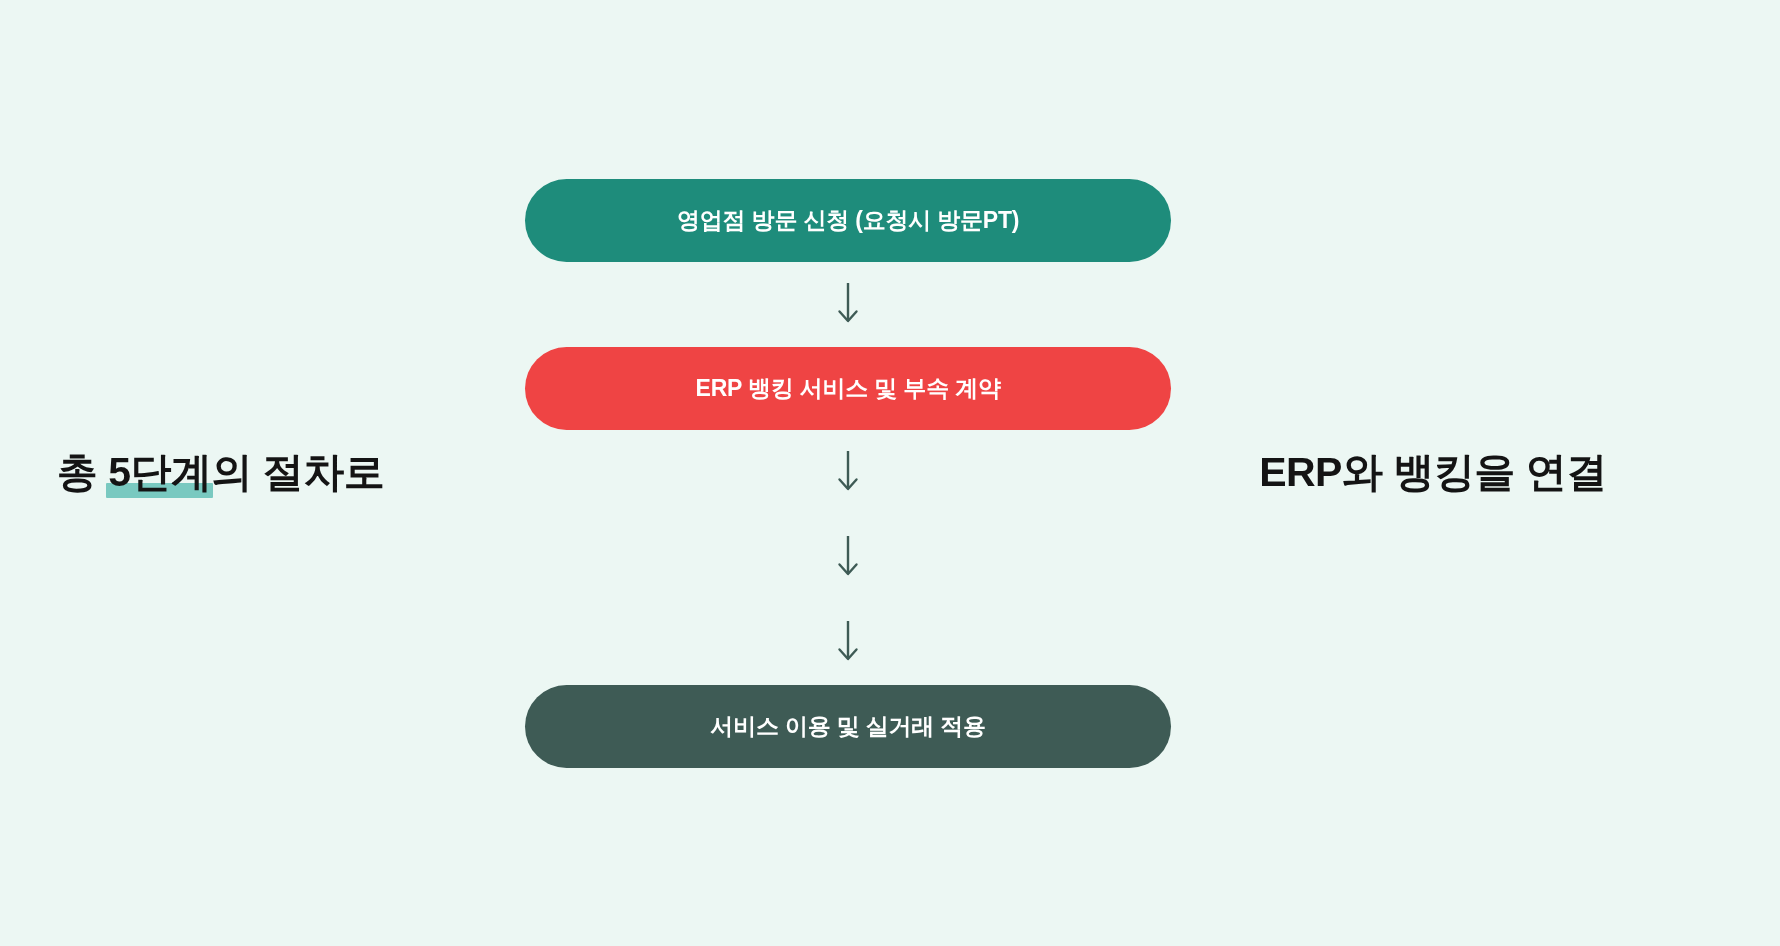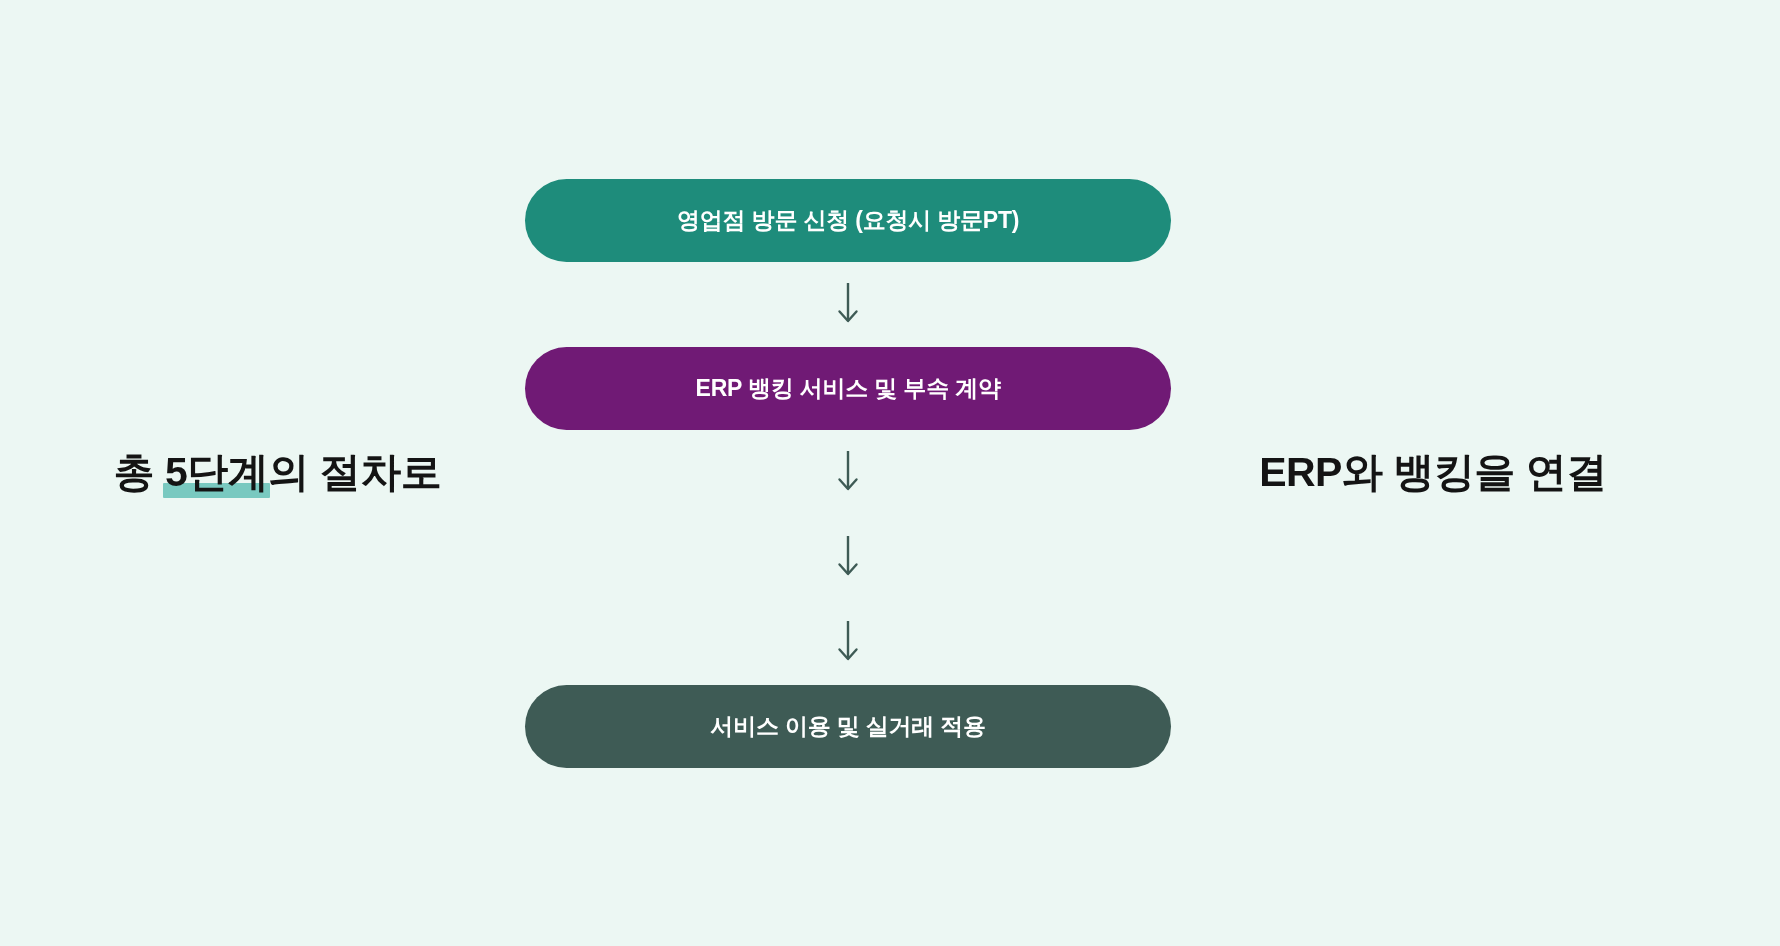--- a/index.html
+++ b/index.html
@@ -40,21 +40,21 @@
     white-space: nowrap;
     line-height: 1.25;
   }
 
   .caption-left {
     width: 560px;
     box-sizing: border-box;
     padding-right: 84px;
     text-align: right;
     display: flex;
-    justify-content: flex-end;
+    justify-content: center;
     align-items: center;
   }
 
   .caption-right {
     width: 650px;
     box-sizing: border-box;
     padding-left: 88px;
     text-align: left;
     display: flex;
     justify-content: flex-start;
@@ -133,21 +133,21 @@
         <span class="node-label" style="color: rgb(255, 255, 255);">영업점 방문 신청 (요청시 방문PT)</span>
       </div>
 
       <div class="connector">
         <svg class="arrow-svg" width="26" height="46" viewBox="0 0 26 46">
           <line x1="13" y1="2" x2="13" y2="38" stroke="#3E5B55" stroke-width="2.4" stroke-linecap="butt"></line>
           <path d="M4.5 30.5 L13 40 L21.5 30.5" fill="none" stroke="#3E5B55" stroke-width="2.4" stroke-linecap="round" stroke-linejoin="round"></path>
         </svg>
       </div>
 
-      <div class="node" style="background:#701a75;">
+      <div class="node" style="background:#ef4444;">
         <span class="node-label" style="color: rgb(255, 255, 255);">ERP 뱅킹 서비스 및 부속 계약</span>
       </div>
 
       <div class="connector">
         <svg class="arrow-svg" width="26" height="46" viewBox="0 0 26 46">
           <line x1="13" y1="2" x2="13" y2="38" stroke="#3E5B55" stroke-width="2.4" stroke-linecap="butt"></line>
           <path d="M4.5 30.5 L13 40 L21.5 30.5" fill="none" stroke="#3E5B55" stroke-width="2.4" stroke-linecap="round" stroke-linejoin="round"></path>
         </svg>
       </div>
 

